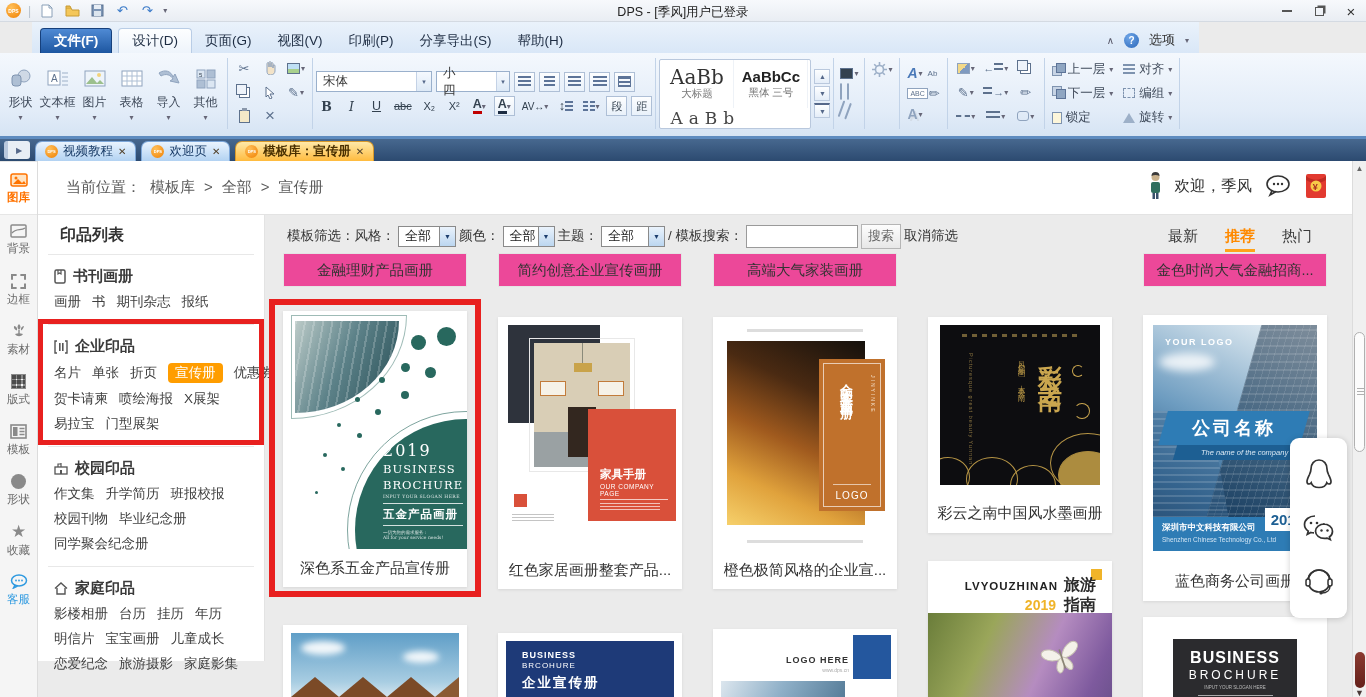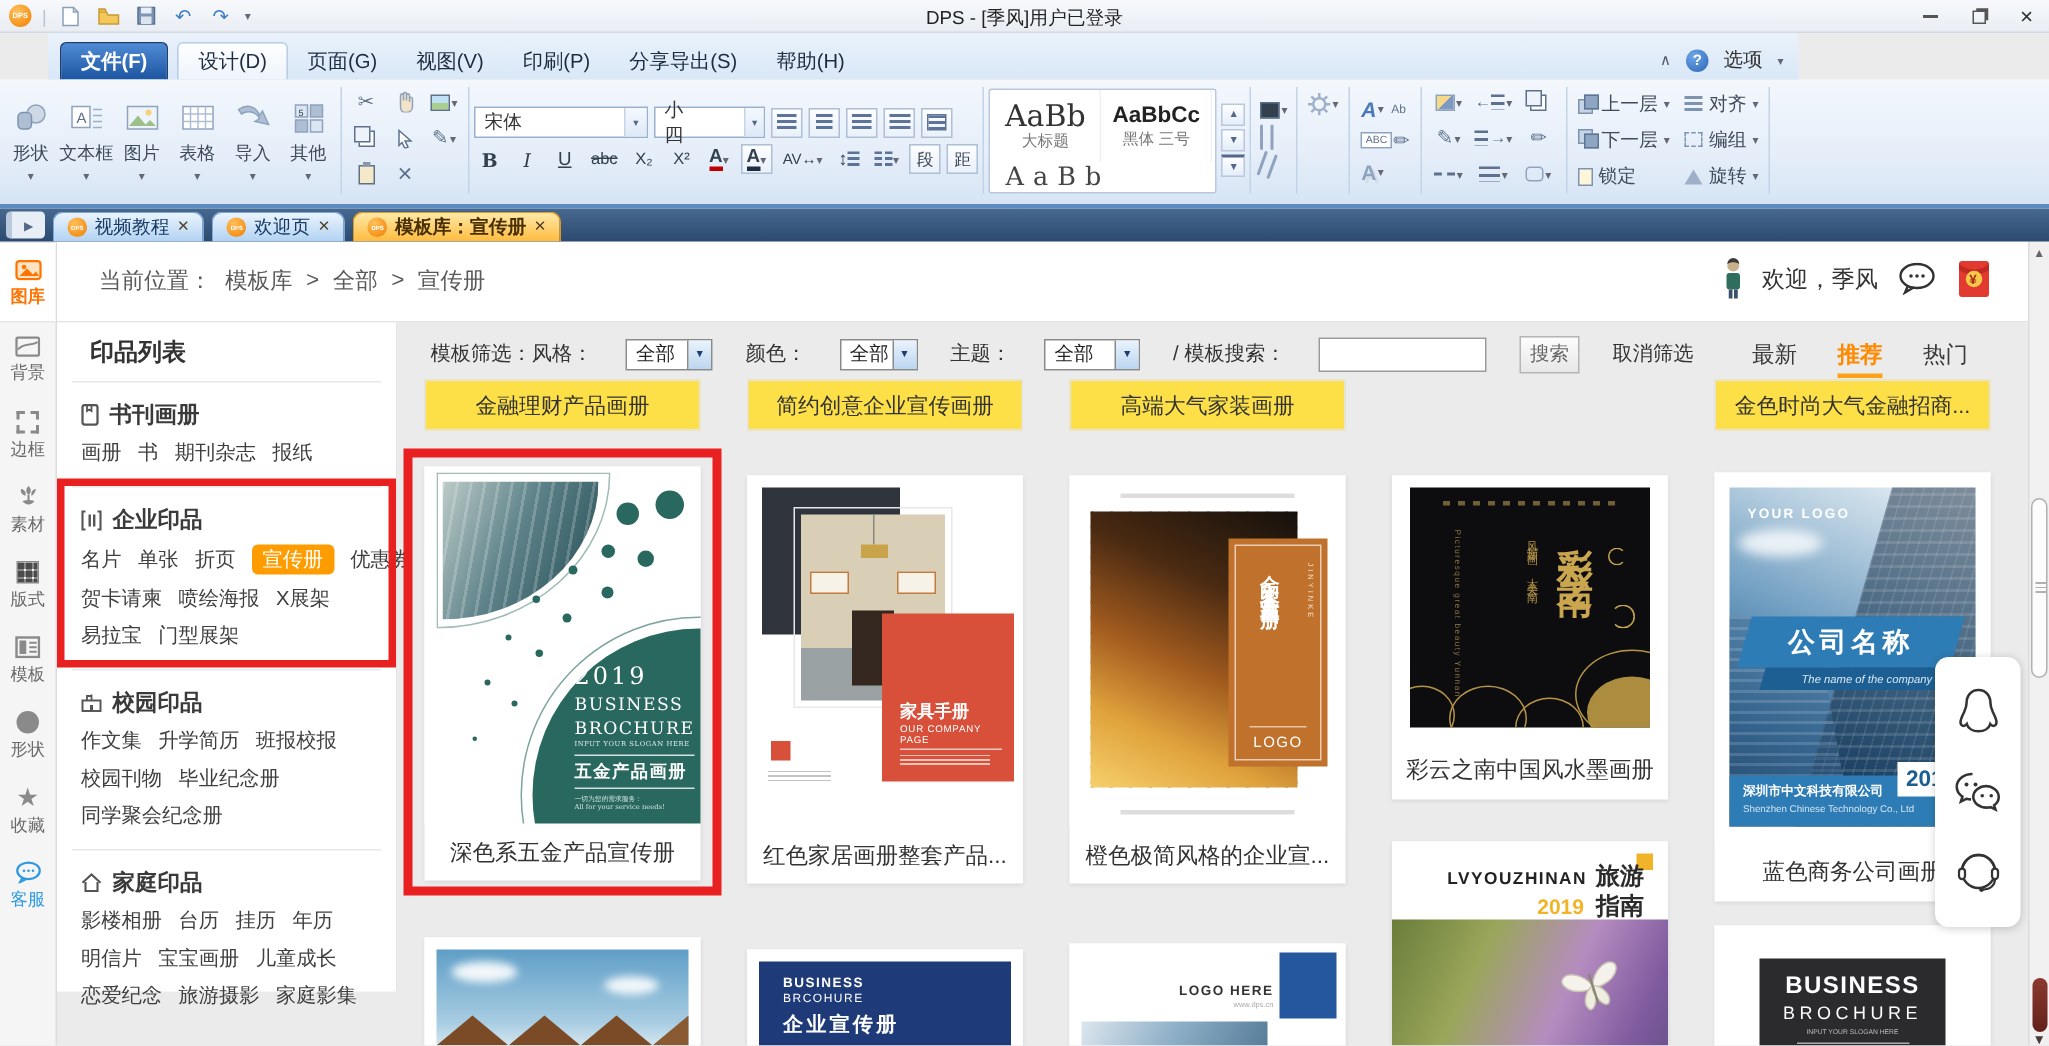--- a/index.html
+++ b/index.html
@@ -131,32 +131,32 @@
   .lpanel { position:absolute; left:38px; top:54px; width:227px; height:446px; background:#fff; border-right:1px solid #e3e3e3;}
   .p-title { margin:10px 0 0 22px; font-size:16px; font-weight:bold; color:#333; height:26px; }
   .p-hr { border-top:1px solid #e8e8e8; margin:3px 10px; }
   .sec { padding:9px 0 10px 16px; }
   .sec-head { font-size:15px; font-weight:bold; color:#3a3a3a; display:flex; gap:7px; align-items:center; margin-bottom:3px;}
   .p-row { font-size:13.5px; color:#3f3f3f; margin-top:7px; display:flex; gap:11px; align-items:center; white-space:nowrap;}
   .chip { background:#ff9d00; color:#fff; padding:1px 7px; border-radius:4px; }
   .redbox1 { position:absolute; left:0px; top:104px; width:226px; height:126px; border:5px solid #e8201f; z-index:6; pointer-events:none;}
 
   .content { position:absolute; left:265px; top:54px; width:1087px; height:482px; overflow:hidden; }
-  .frow { position:absolute; left:22px; top:7px; height:28px; display:flex; align-items:center; gap:22px; font-size:13.5px; color:#333; }
+  .frow { position:absolute; left:22px; top:7px; height:28px; display:flex; align-items:center; gap:3px; font-size:13.5px; color:#333; }
   .combo { width:58px; height:21px; border:1px solid #8a8a8a; background:#fff; display:flex; align-items:center;
     justify-content:space-between; padding-left:6px; font-size:13px; color:#222; }
   .combo .dd2 { width:16px; height:19px; background:linear-gradient(#eaf3fc,#bcd6f0); border-left:1px solid #8a8a8a;
     display:flex; align-items:center; justify-content:center; font-size:7px; color:#1d3e6e; }
   .search-inp { width:112px; height:23px; border:1px solid #9a9a9a; background:#fff; font-size:13px; padding:0 4px;}
   .btn-search { width:40px; height:25px; border:1px solid #b5b5b5; background:linear-gradient(#fdfdfd,#e7e7e7);
     font-size:13px; color:#666; display:flex; align-items:center; justify-content:center; }
   .sort { position:absolute; right:40px; top:12px; display:flex; gap:27px; font-size:15px; color:#3a3a3a; }
   .sort-on { color:#ff8a00; font-weight:bold; border-bottom:3px solid #ffa21a; padding-bottom:3px; }
 
-  .capcard { position:absolute; height:34px; width:184px; background:#fde047; border:1px solid #e4e4e4;
+  .capcard { position:absolute; height:34px; width:184px; background:#ec4899; border:1px solid #e4e4e4;
     display:flex; align-items:center; justify-content:center; font-size:14.5px; color:#333; }
   .card { position:absolute; width:184px; background:#fff; box-shadow:0 1px 3px rgba(0,0,0,.09); }
   .art { position:relative; overflow:hidden; background:#fff; }
   .cap { display:flex; align-items:center; justify-content:center; font-size:15px; color:#333; }
   .redbox2 { position:absolute; left:4px; top:84px; width:212px; height:298px; border:6px solid #e8201f; z-index:7; pointer-events:none; }
 
   
   .hw-photo { position:absolute; left:12px; top:10px; width:104px; height:92px; border-radius:0 0 100% 0;
     background:linear-gradient(115deg,#bccbc8,#5d8289 45%,#244b52),repeating-linear-gradient(100deg,rgba(255,255,255,.2) 0 2px,transparent 2px 9px); background-blend-mode:overlay; z-index:2;}
   .hw-arc { position:absolute; left:8px; top:4px; width:116px; height:104px; border-radius:0 0 100% 0;

